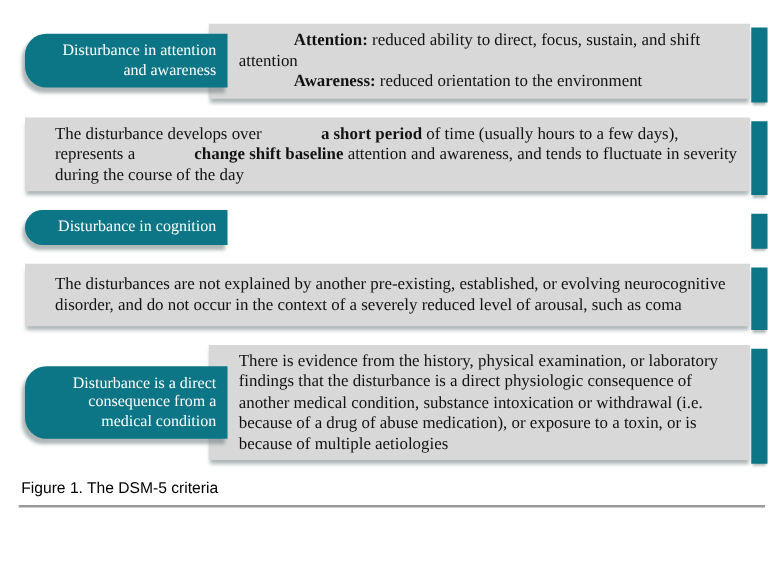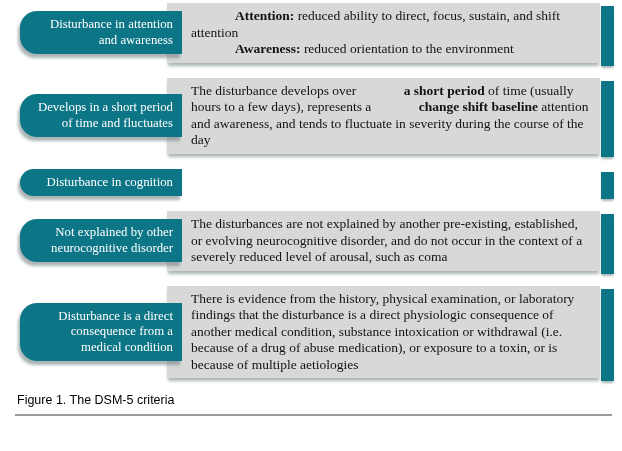--- a/index.html
+++ b/index.html
@@ -7,21 +7,21 @@
     --box-gray:#d8d8d8;
     --shadow:rgba(105,120,122,.55);
     --text:#121212;
     --rule:#9a9a9a;
   }
   html,body{margin:0;padding:0;}
   body{
     width:622px;height:451px;background:#ffffff;overflow:hidden;
     font-family:"Liberation Serif", serif;
   }
-  .figure{padding-top:3px;}
+  .figure{padding-top:19px;}
   .row{
     position:relative;display:flex;align-items:center;
     margin:0 8px 15px 20px;padding-right:14px;
   }
   .label{
     flex:0 0 162px;box-sizing:border-box;margin-right:-15px;
     position:relative;z-index:2;background:var(--teal);color:#fff;
     text-align:right;border-radius:17px 0 0 17px;
     padding:6px 9px 6px 14px;font-size:12.8px;line-height:15.5px;
     box-shadow:-2px 4px 3px var(--shadow);
@@ -55,32 +55,30 @@
   <div id="rows">
       <div class="row">
     <div class="label">Disturbance in attention and awareness</div>
     <div class="content">
           <p><b>Attention:</b> reduced ability to direct, focus, sustain, and shift attention</p>
           <p><b>Awareness:</b> reduced orientation to the environment</p>
         </div>
     <div class="endbar"></div>
   </div>
       <div class="row">
-    <div class="label">Develops in a short period of time and fluctuates</div>
     <div class="content">
           <p>The disturbance develops over <b>a short period</b> of time (usually hours to a few days), represents a <b>change shift baseline</b> attention and awareness, and tends to fluctuate in severity during the course of the day</p>
         </div>
     <div class="endbar"></div>
   </div>
       <div class="row">
     <div class="label">Disturbance in cognition</div>
     <div class="endbar"></div>
   </div>
       <div class="row">
-    <div class="label">Not explained by other neurocognitive disorder</div>
     <div class="content">
           <p>The disturbances are not explained by another pre-existing, established, or evolving neurocognitive disorder, and do not occur in the context of a severely reduced level of arousal, such as coma</p>
         </div>
     <div class="endbar"></div>
   </div>
       <div class="row">
     <div class="label">Disturbance is a direct consequence from a medical condition</div>
     <div class="content">
           <p>There is evidence from the history, physical examination, or laboratory findings that the disturbance is a direct physiologic consequence of another medical condition, substance intoxication or withdrawal (i.e. because of a drug of abuse medication), or exposure to a toxin, or is because of multiple aetiologies</p>
         </div>

